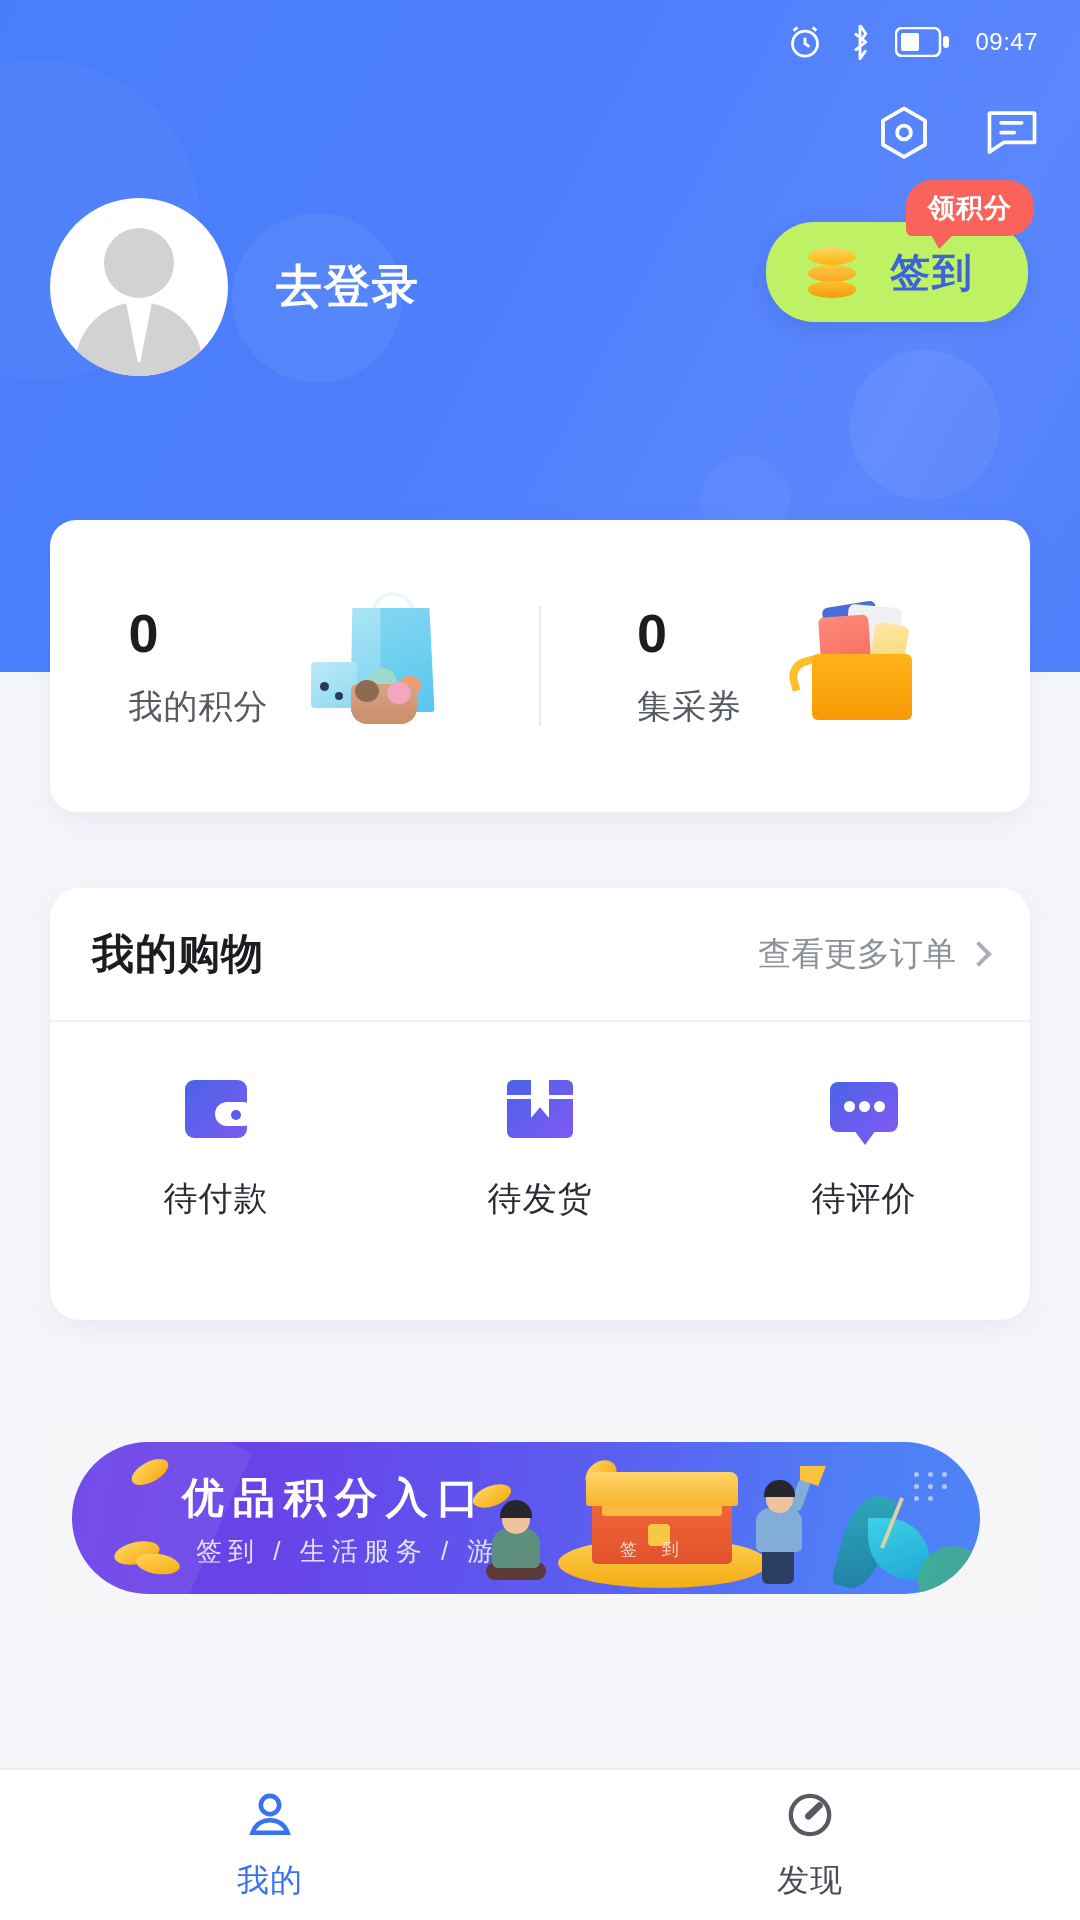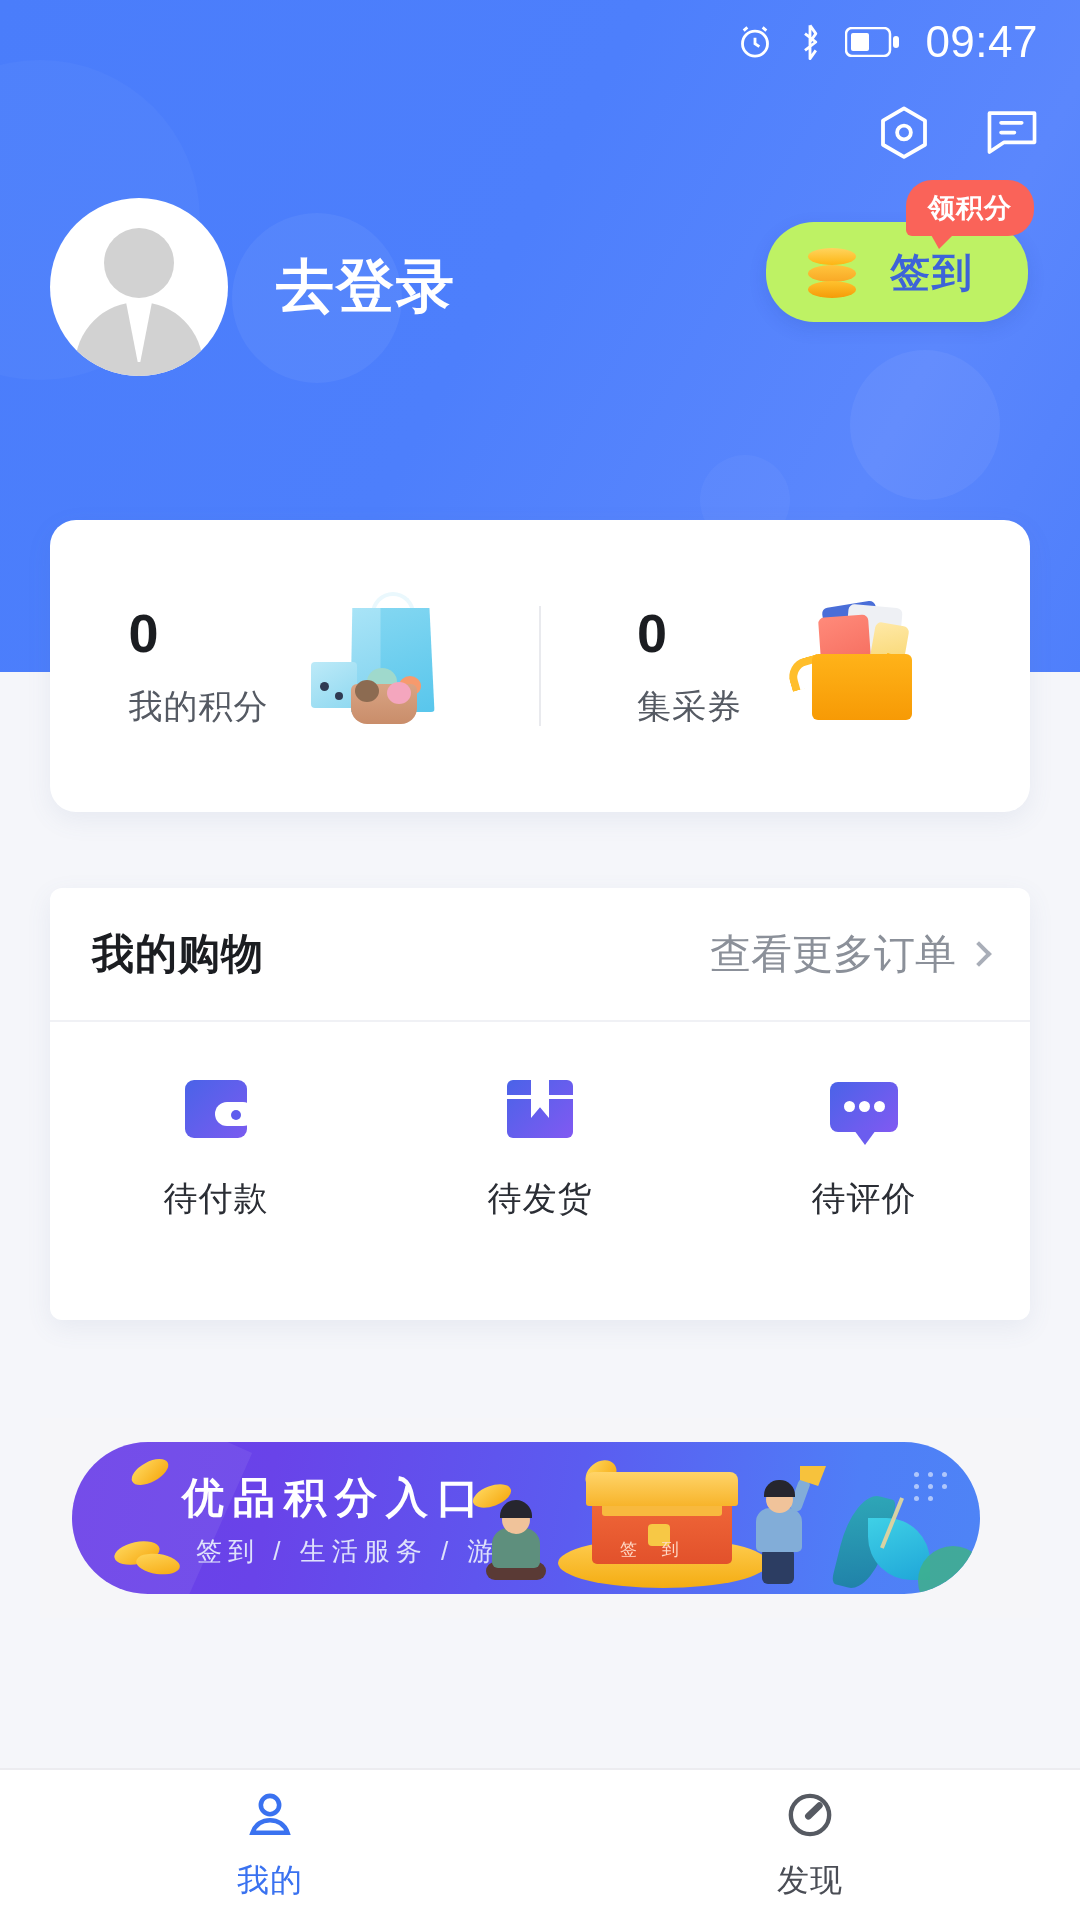--- a/index.html
+++ b/index.html
@@ -22,42 +22,42 @@
   .b3 { width:90px; height:90px; left:700px; top:455px; background:rgba(255,255,255,0.04);}
   .b4 { width:320px; height:320px; left:-120px; top:60px; background:rgba(255,255,255,0.03);}
 
   
   .statusbar {
     position:absolute; left:0; top:0; width:1080px; height:84px;
     display:flex; align-items:center; justify-content:flex-end;
     padding-right:42px; gap:18px; color:#fff;
   }
   .sb-icon { display:flex; align-items:center; }
-  .sb-time { font-size:44px; letter-spacing:0.5px; font-weight:400; margin-left:6px; }
+  .sb-time { font-size:24px; letter-spacing:0.5px; font-weight:400; margin-left:6px; }
 
   
   .top-actions {
     position:absolute; right:40px; top:104px;
     display:flex; align-items:center; gap:52px;
   }
   .top-actions .act { width:56px; height:56px; display:flex; align-items:center; justify-content:center; }
 
   
   .profile { position:absolute; left:50px; top:198px; display:flex; align-items:center; }
   .avatar {
     width:178px; height:178px; border-radius:50%; background:#fff;
     overflow:hidden; position:relative; flex:none;
   }
   .avatar .head { position:absolute; left:50%; top:30px; transform:translateX(-50%);
     width:70px; height:70px; border-radius:50%; background:#d2d2d2; }
   .avatar .body { position:absolute; left:50%; top:104px; transform:translateX(-50%);
     width:128px; height:100px; border-radius:64px 64px 0 0; background:#d2d2d2; }
   .avatar .collar { position:absolute; left:50%; top:104px; transform:translateX(-50%);
     width:26px; height:60px; background:#fff; clip-path:polygon(50% 0,100% 0,55% 100%,45% 100%,0 0); }
-  .login-text { margin-left:48px; color:#fff; font-size:58px; font-weight:bold; letter-spacing:2px; }
+  .login-text { margin-left:48px; color:#fff; font-size:46px; font-weight:bold; letter-spacing:2px; }
 
   
   .signin-wrap { position:absolute; right:52px; top:222px; }
   .signin-btn {
     display:flex; align-items:center; gap:30px;
     background:#bef264; border-radius:48px; padding:22px 54px 22px 38px;
     box-shadow:0 6px 18px rgba(20,50,140,.13);
   }
   .coin-stack { width:56px; height:56px; position:relative; flex:none; }
   .coin-stack i { position:absolute; left:4px; width:48px; height:17px; border-radius:50%;
@@ -123,26 +123,26 @@
   .cp-c3 { left:36px; top:20px; width:50px; height:60px; background:linear-gradient(160deg,#ff8a7a,#f4695b); transform:rotate(-4deg); }
   .cp-c4 { left:88px; top:28px; width:34px; height:46px; background:linear-gradient(160deg,#ffe9a8,#f7d469); transform:rotate(10deg); }
   .cp-arm-l { position:absolute; left:4px; top:62px; width:34px; height:30px;
     border:8px solid #ffbe2b; border-right:none; border-bottom:none; border-radius:20px 0 0 0; transform:rotate(-16deg); z-index:2;}
   .cp-arm-r { position:absolute; left:98px; top:60px; width:30px; height:32px;
     border:8px solid #ffbe2b; border-left:none; border-bottom:none; border-radius:0 20px 0 0; transform:rotate(16deg); z-index:2;}
 
   
   .shop-card {
     position:absolute; left:50px; top:888px; width:980px; height:432px;
-    background:#fff; border-radius:12px; box-shadow:0 8px 26px rgba(92,106,160,.09);
+    background:#fff; border-radius:30px; box-shadow:0 8px 26px rgba(92,106,160,.09);
   }
   .shop-head { height:134px; display:flex; align-items:center; justify-content:space-between;
     padding:0 42px; border-bottom:2px solid #f0f1f5; }
   .shop-title { font-size:42px; font-weight:bold; color:#1b1d21; letter-spacing:1px; }
-  .shop-more { display:flex; align-items:center; gap:14px; font-size:41px; color:#8b9099; }
+  .shop-more { display:flex; align-items:center; gap:14px; font-size:33px; color:#8b9099; }
   .chev { width:18px; height:18px; border-right:4px solid #a9aeb8; border-top:4px solid #a9aeb8;
     transform:rotate(45deg); }
 
   .order-row { display:flex; align-items:flex-start; padding:52px 4px 0; }
   .order-item { flex:1; display:flex; flex-direction:column; align-items:center; gap:30px; }
   .order-icon { width:78px; height:72px; position:relative; }
   .order-label { font-size:34px; color:#2b2e35; letter-spacing:1px; }
 
   
   .ic-wallet { position:absolute; left:8px; top:6px; width:62px; height:58px;

